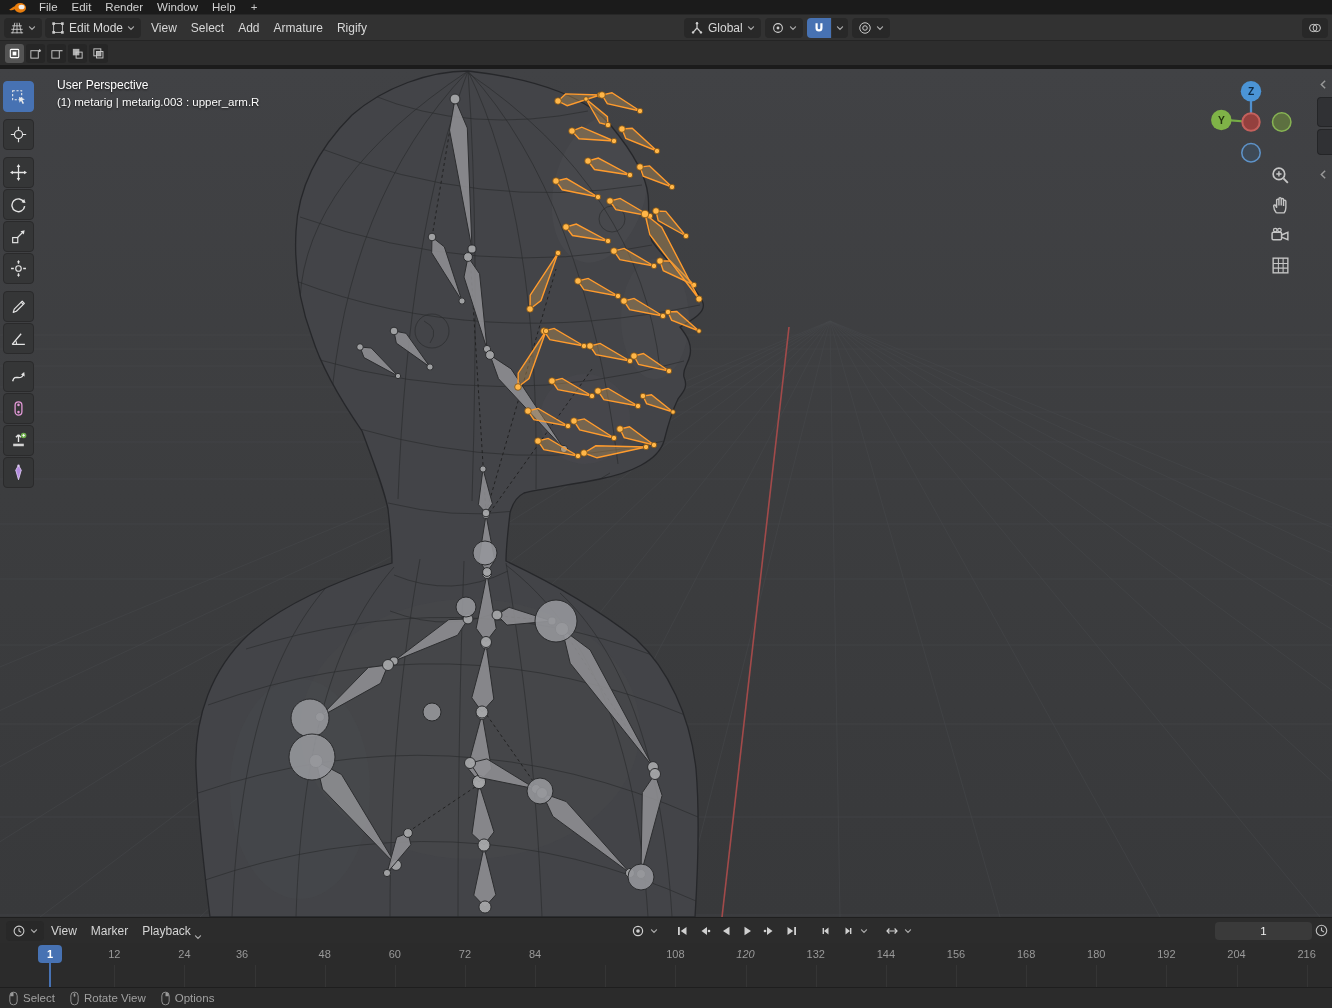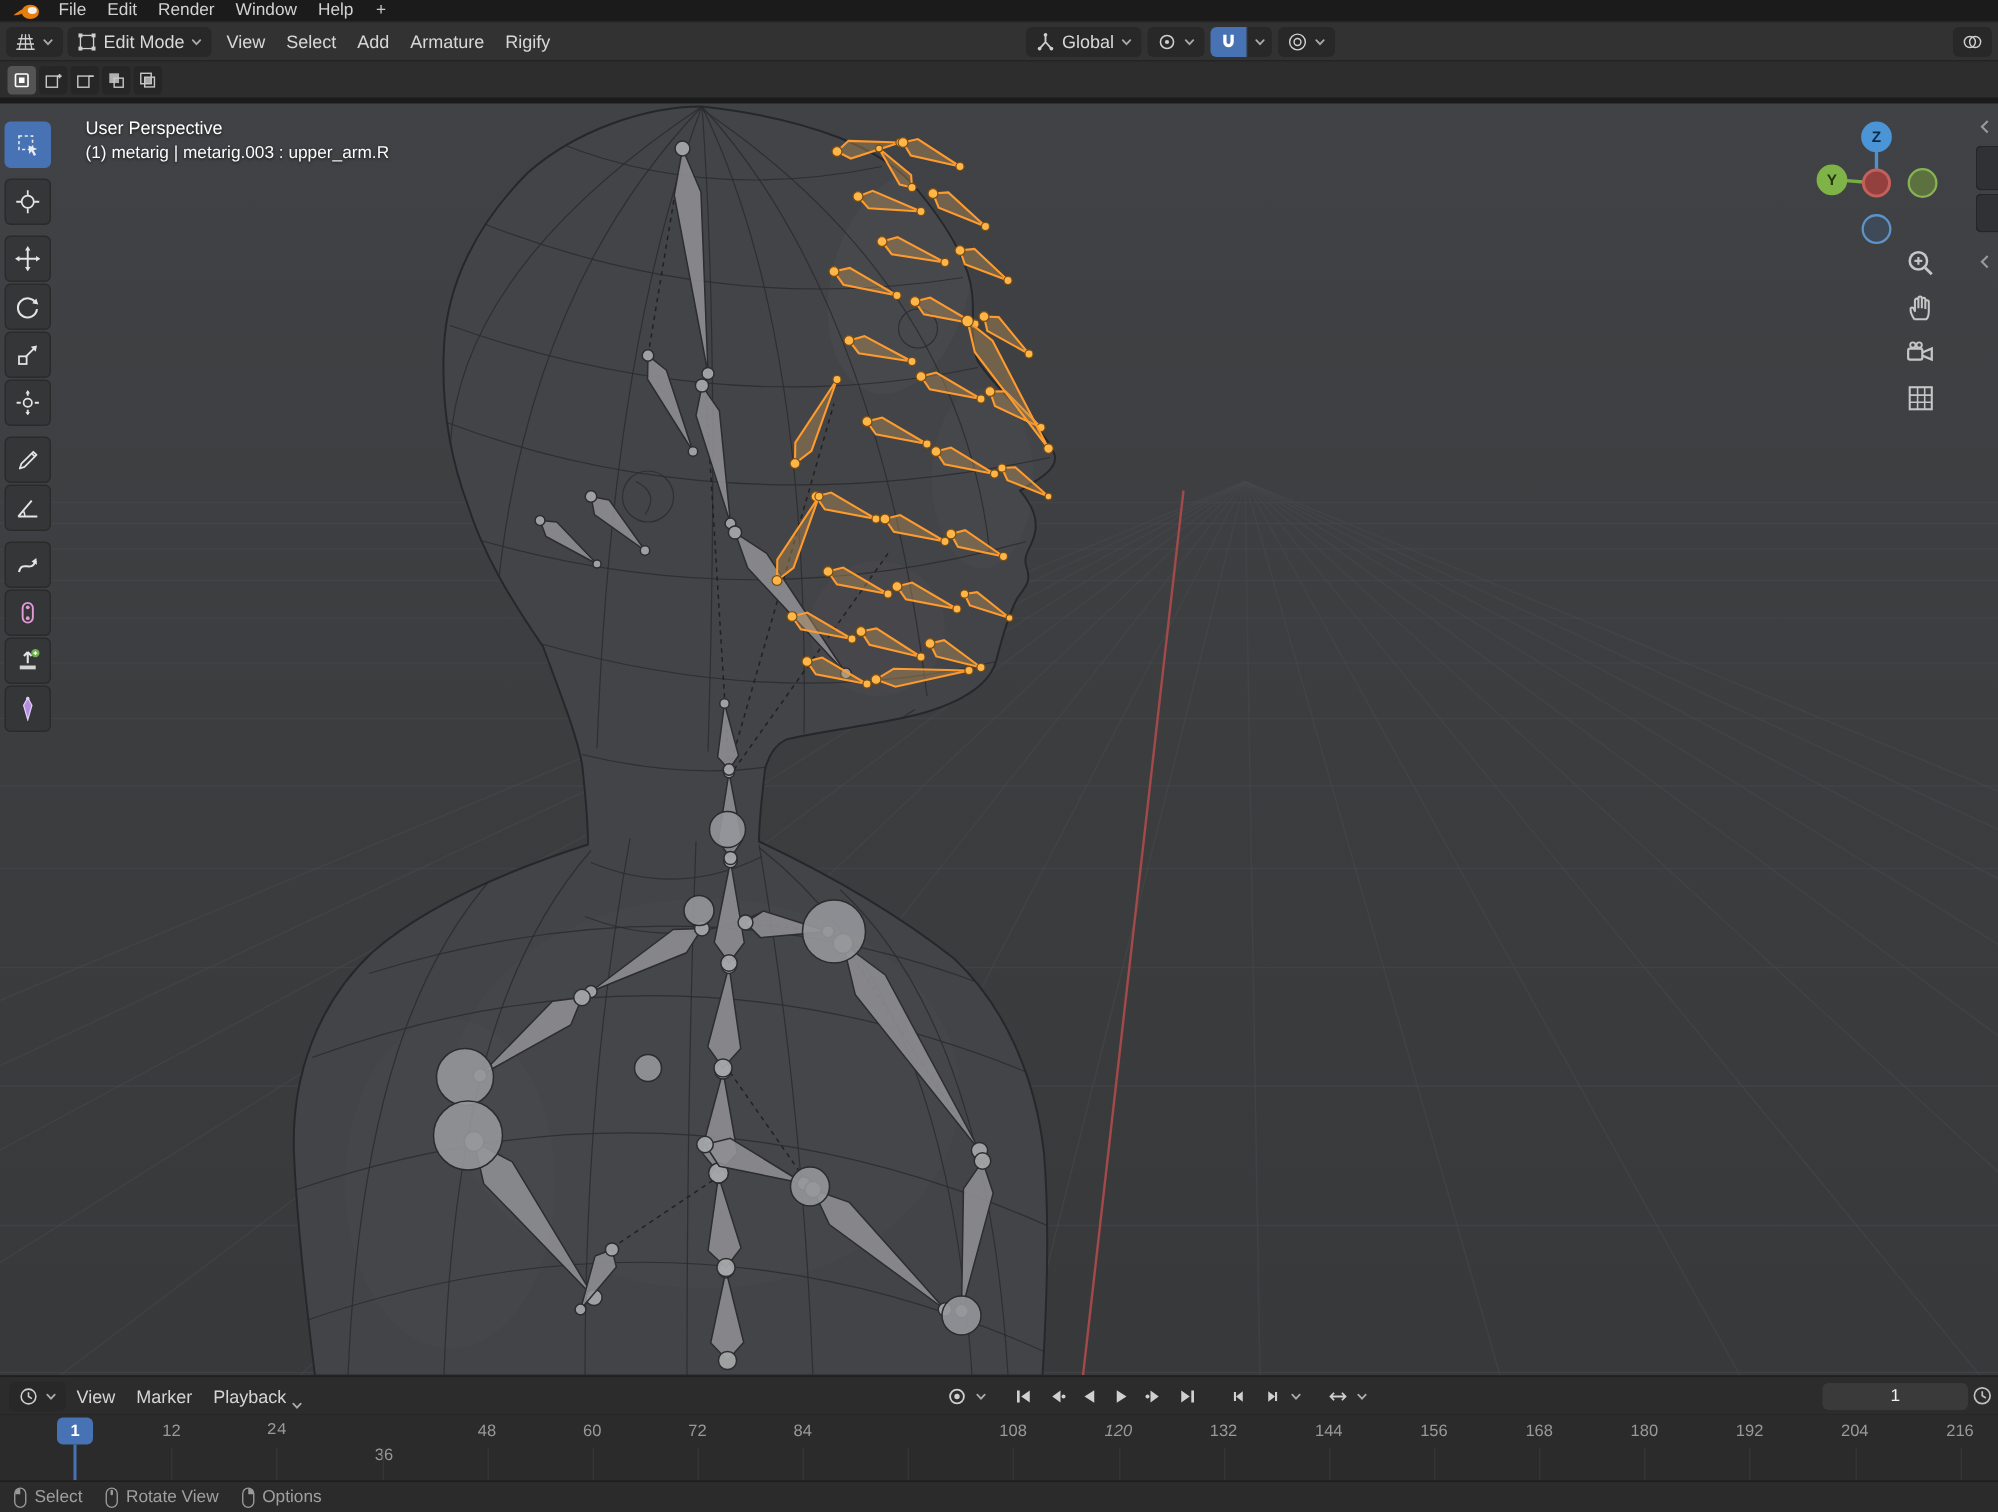--- a/index.html
+++ b/index.html
@@ -853,23 +853,23 @@
 
     <div class="frame-field">1</div>
     <svg class="tl-clock">
         <use href="#i-clock"></use>
       </svg>
   </div>
 
   <div class="ruler" id="ruler">
       <div class="rnum" style="left: 114.295px;">12</div>
       <div class="rline" style="left: 114px;"></div>
-      <div class="rnum" style="left: 184.435px; font-family: Liberation Mono, monospace;">24</div>
+      <div class="rnum" style="left: 184.435px;">24</div>
       <div class="rline" style="left: 184px;"></div>
-      <div class="rnum" style="left: 256px; margin-top: 16px;">36</div>
+      <div class="rnum" style="left: 242px;">36</div>
       <div class="rline" style="left: 255px;"></div>
       <div class="rnum" style="left: 324.715px;">48</div>
       <div class="rline" style="left: 325px;"></div>
       <div class="rnum" style="left: 394.855px;">60</div>
       <div class="rline" style="left: 395px;"></div>
       <div class="rnum" style="left: 464.995px;">72</div>
       <div class="rline" style="left: 465px;"></div>
       <div class="rnum" style="left: 535.135px;">84</div>
       <div class="rline" style="left: 535px;"></div>
       <div class="rnum" style="left: 576px; margin-top: 42px;">96</div>

